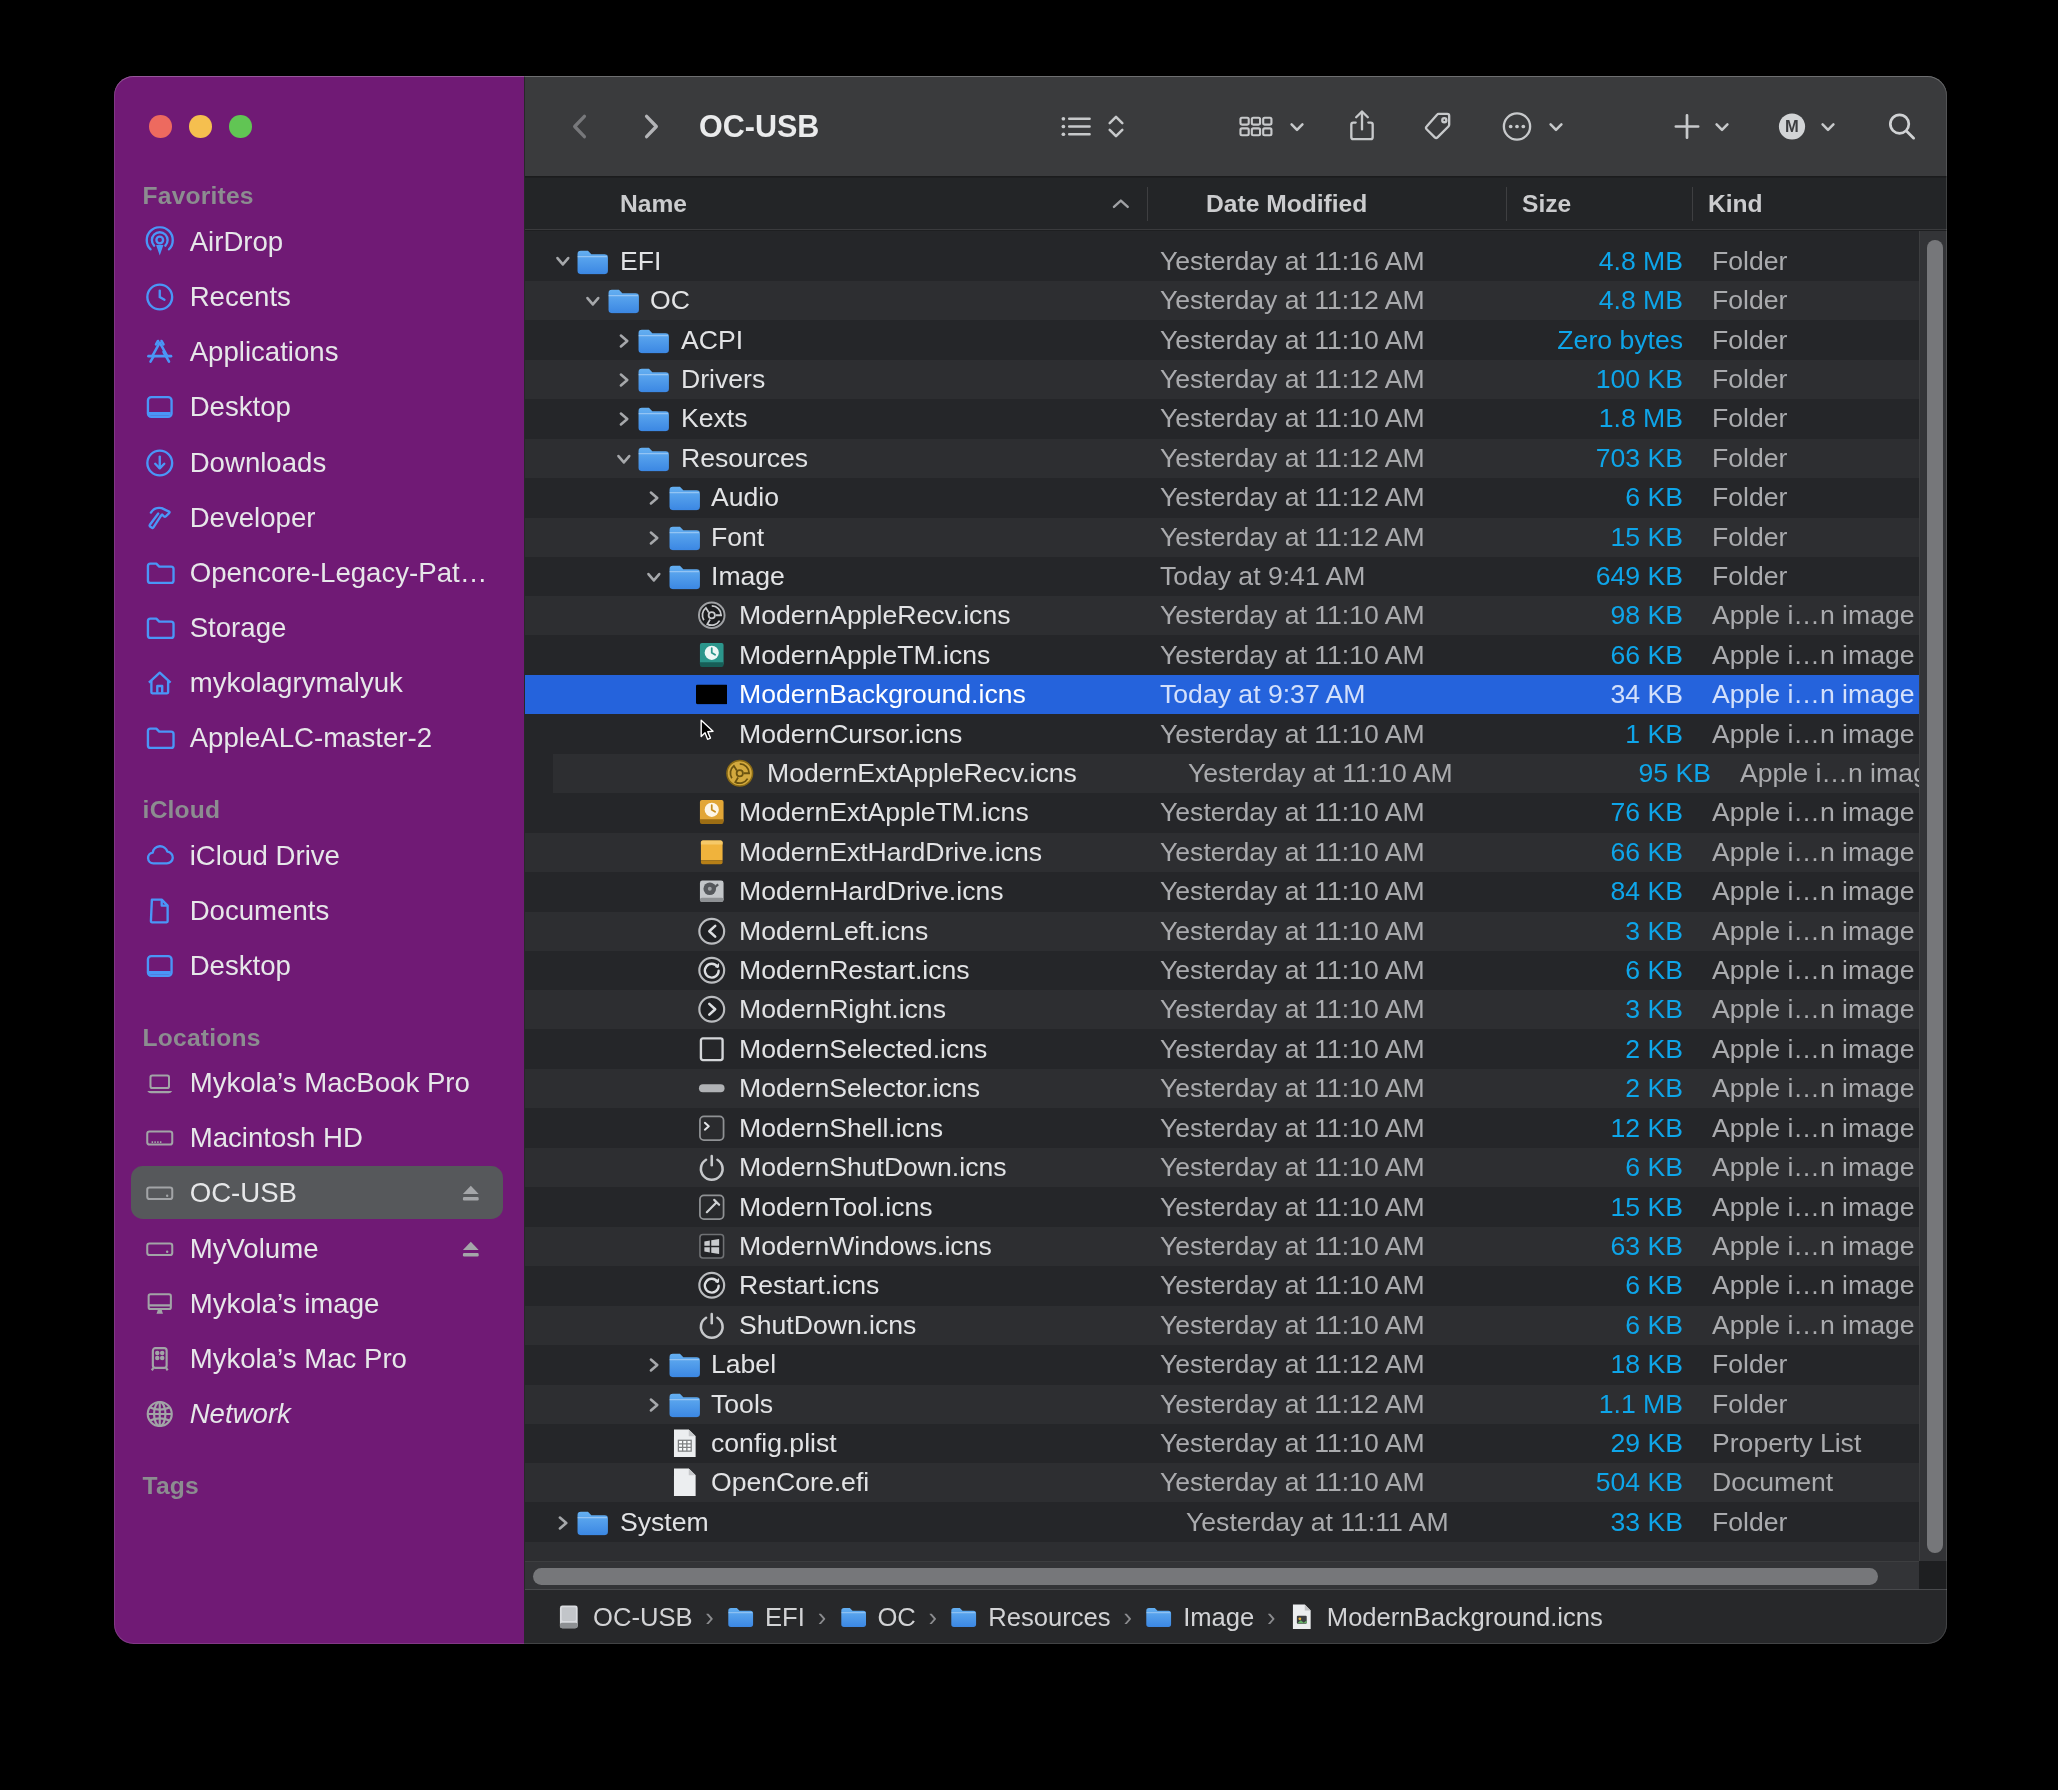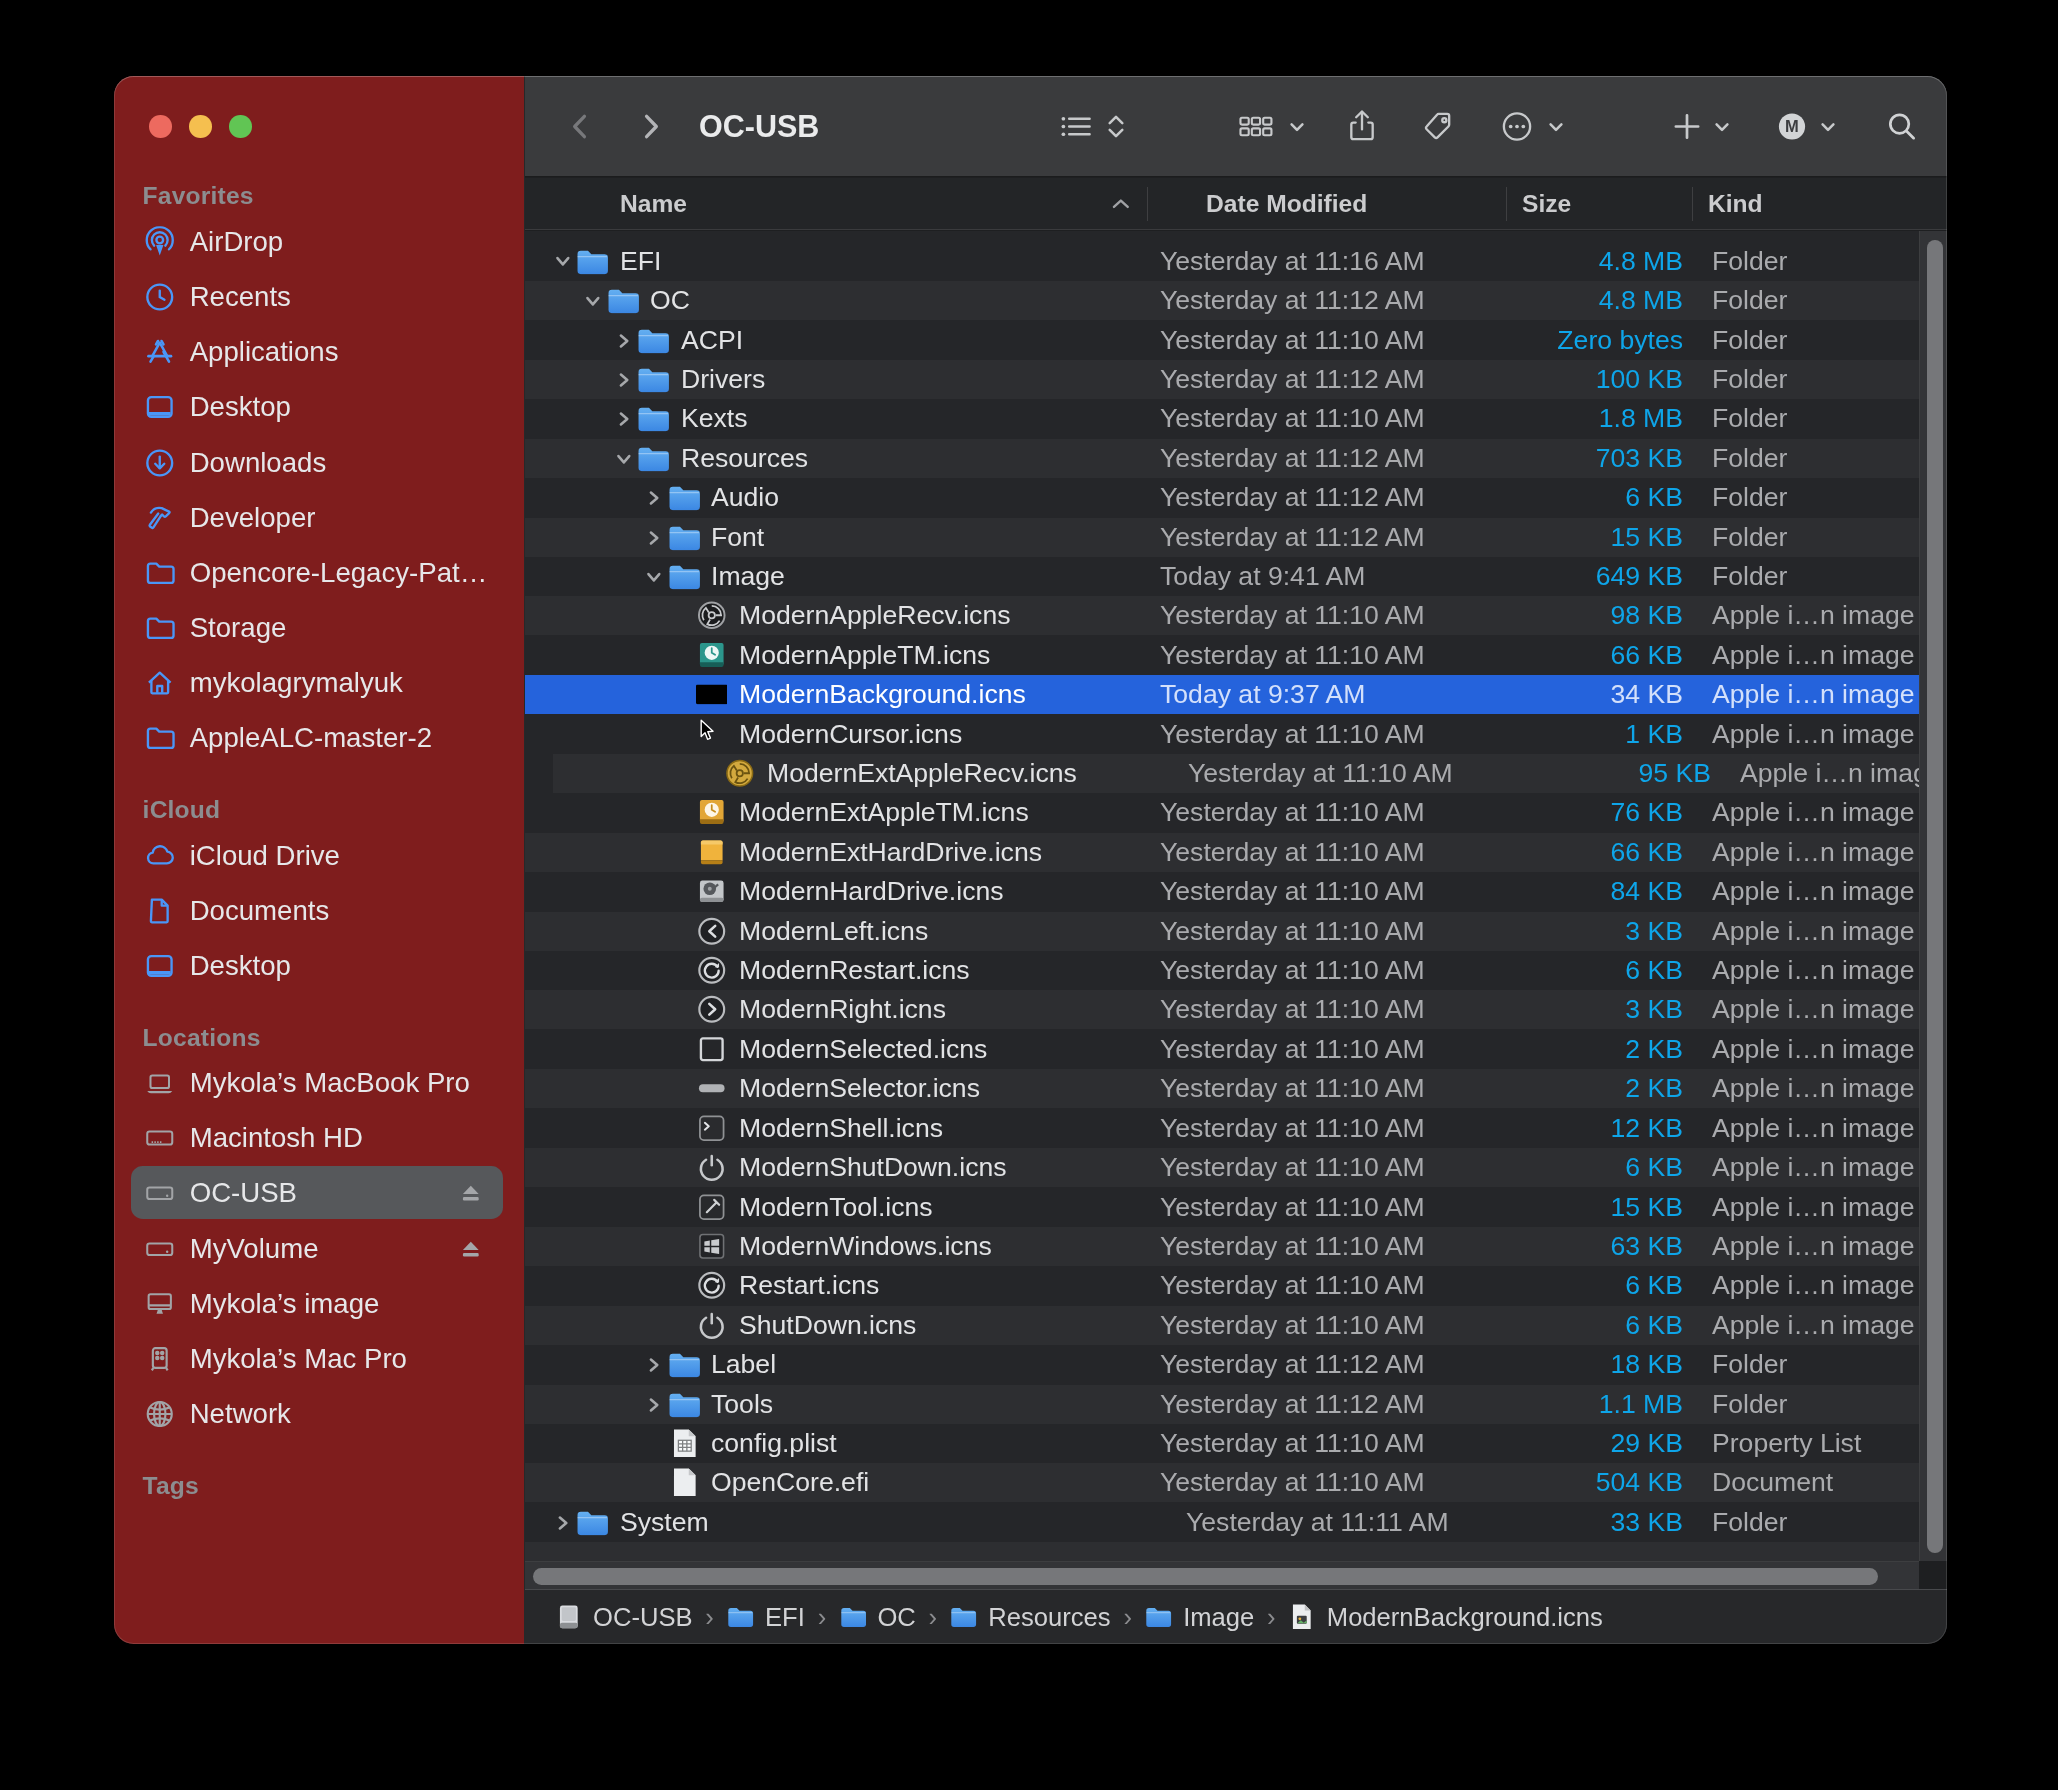--- a/index.html
+++ b/index.html
@@ -5,21 +5,21 @@
   * { margin:0; padding:0; box-sizing:border-box; }
   html,body { width:2059px; height:1791px; background:#000; overflow:hidden;
     font-family:"Liberation Sans","DejaVu Sans",sans-serif; }
   .window { position:absolute; left:114px; top:76px; width:1833px; height:1568px;
     border-radius:19.7px; background:#1e1f21; overflow:hidden; }
   .window-outline { position:absolute; left:114px; top:76px; width:1833px; height:1568px;
     border-radius:19.7px; pointer-events:none; z-index:60;
     box-shadow: inset 0 0 0 1px rgba(255,255,255,0.13), inset 0 1px 0 rgba(255,255,255,0.16); }
   
   .sidebar { position:absolute; left:0; top:0; width:411px; height:100%;
-    background:#7f1d1d; border-right:1px solid #27282a; z-index:5; }
+    background:#701a75; border-right:1px solid #27282a; z-index:5; }
   .traffic { position:absolute; width:22.7px; height:22.7px; border-radius:50%; top:39px; }
   .sb-label { position:absolute; left:28.6px; height:27.6px; line-height:27.6px;
     font-size:24.6px; font-weight:700; color:#8c8d90; letter-spacing:0.2px; }
   .sb-item { position:absolute; left:16.7px; width:372px; height:53px; border-radius:11.8px; }
   .sb-item.selected { background:#56585b; }
   .sb-item .sb-ic { position:absolute; left:13.8px; top:50%; transform:translateY(-50%);
     width:31.5px; height:31.5px; display:flex; align-items:center; justify-content:center; }
   .sb-item .sb-tx { position:absolute; left:59px; top:0; height:53px; line-height:53px;
     font-size:27.6px; color:#e6e7e9; white-space:nowrap; }
   .sb-item .sb-eject { position:absolute; right:19.7px; top:50%; transform:translateY(-50%);
@@ -268,21 +268,21 @@
     <rect x="9" y="5" width="14" height="20" rx="2.5"></rect>
             <circle cx="13.5" cy="10" r="1.2"></circle>
             <circle cx="18.5" cy="10" r="1.2"></circle>
     <circle cx="13.5" cy="15" r="1.2"></circle>
             <circle cx="18.5" cy="15" r="1.2"></circle>
             <path d="M9.5 25 l-1.5 2.5 M22.5 25 l1.5 2.5"></path>
           </svg>
         </span>
         <span class="sb-tx">Mykola’s Mac Pro</span>
       </div>
-      <div class="sb-item" style="top: 1311px;">
+      <div class="sb-item" style="top: 1311px; font-style: italic;">
         <span class="sb-ic">
           <svg width="31.5" height="31.5" viewBox="0 0 32 32" fill="none" stroke="#a2a4a7" stroke-width="2.2">
     <circle cx="16" cy="16" r="12.2"></circle>
             <path d="M3.8 16 h24.4 M16 3.8 v24.4"></path>
     <ellipse cx="16" cy="16" rx="5.8" ry="12.2"></ellipse>
             <path d="M6.2 9.3 q9.8 4.6 19.6 0 M6.2 22.7 q9.8 -4.6 19.6 0"></path>
           </svg>
         </span>
         <span class="sb-tx">Network</span>
       </div>

